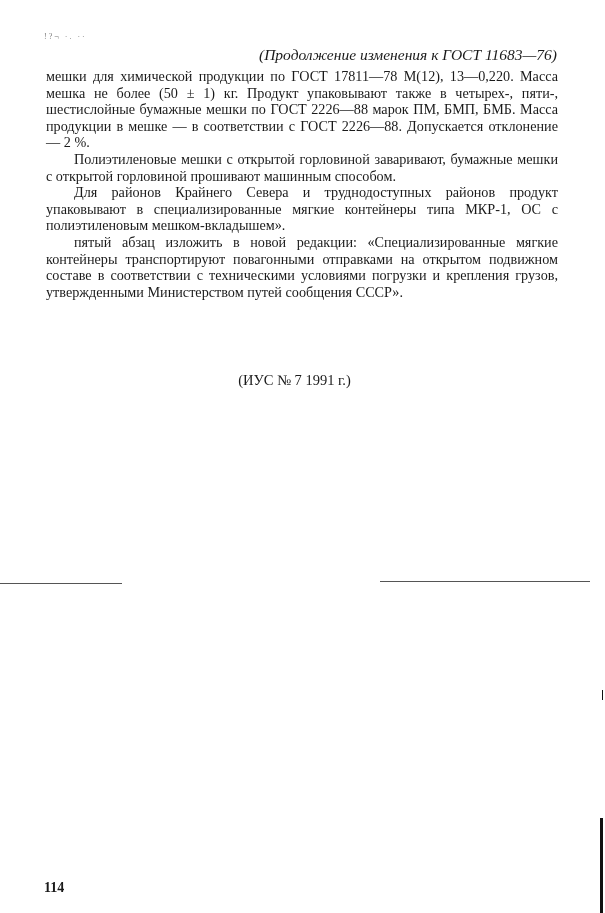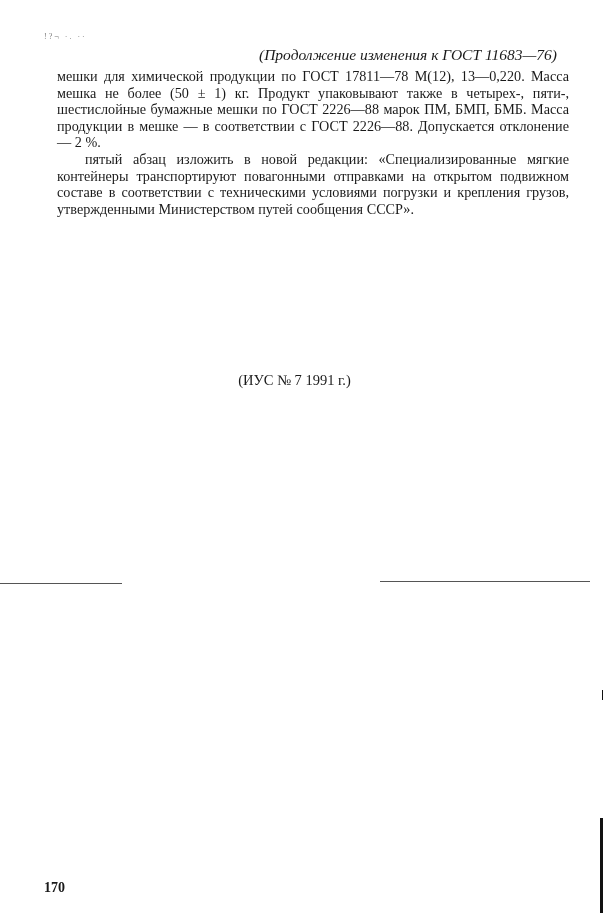--- a/index.html
+++ b/index.html
@@ -6,41 +6,43 @@
     body {
       width: 605px; height: 913px; background: #ffffff; position: relative; overflow: hidden;
       font-family: "Liberation Serif", "DejaVu Serif", serif; color: #1a1a1a;
     }
     .noise { position: absolute; left: 44px; top: 32px; font-size: 8px; color: #777; letter-spacing: 2px; }
     .header {
       position: absolute; right: 48px; top: 46px; font-style: italic; font-size: 15.5px;
     }
     .text {
       position: absolute; left: 46px; top: 68px; width: 512px;
-      font-size: 14.2px; line-height: 16.6px; text-align: justify; margin-left: 11px;
+      font-size: 14.2px; line-height: 16.6px; text-align: justify;
     }
     .text p { margin: 0; text-indent: 0; }
     .text p.ind { text-indent: 28px; }
     .center { position: absolute; left: 0; width: 589px; top: 372px; text-align: center; font-size: 14.5px; }
     .rule { position: absolute; height: 1px; background: #555; }
     .page-num { position: absolute; left: 44px; top: 880px; font-size: 14px; font-weight: bold; }
     .edge { position: absolute; right: 2px; width: 3px; background: #111; }
   </style>
 </head>
 <body>
 
 <div class="noise">!?¬   ·.    ··</div>
 <div class="header">(Продолжение изменения к ГОСТ 11683—76)</div>
 
 <div class="text">
   <p>мешки для химической продукции по ГОСТ 17811—78 М(12), 13—0,220. Масса мешка не более (50 ± 1) кг. Продукт упаковывают также в четырех-, пяти-, шестислойные бумажные мешки по ГОСТ 2226—88 марок ПМ, БМП, БМБ. Масса продукции в мешке — в соответствии с ГОСТ 2226—88. Допускается отклонение — 2 %.</p>
+  <p class="ind">Полиэтиленовые мешки с открытой горловиной заваривают, бумажные мешки с открытой горловиной прошивают машинным способом.</p>
+  <p class="ind">Для районов Крайнего Севера и труднодоступных районов продукт упаковывают в специализированные мягкие контейнеры типа МКР-1, ОС с полиэтиленовым мешком-вкладышем».</p>
   <p class="ind">пятый абзац изложить в новой редакции: «Специализированные мягкие контейнеры транспортируют повагонными отправками на открытом подвижном составе в соответствии с техническими условиями погрузки и крепления грузов, утвержденными Министерством путей сообщения СССР».</p>
 </div>
 
 <div class="center">(ИУС № 7 1991 г.)</div>
 
 <div class="rule" style="left:0;top:583px;width:122px;"></div>
 <div class="rule" style="left:380px;top:581px;width:210px;"></div>
 
 <div class="edge" style="top:690px;height:10px;width:1px;"></div>
 <div class="edge" style="top:818px;height:95px;"></div>
 
-<div class="page-num">170</div>
+<div class="page-num">114</div>
 
 </body></html>

